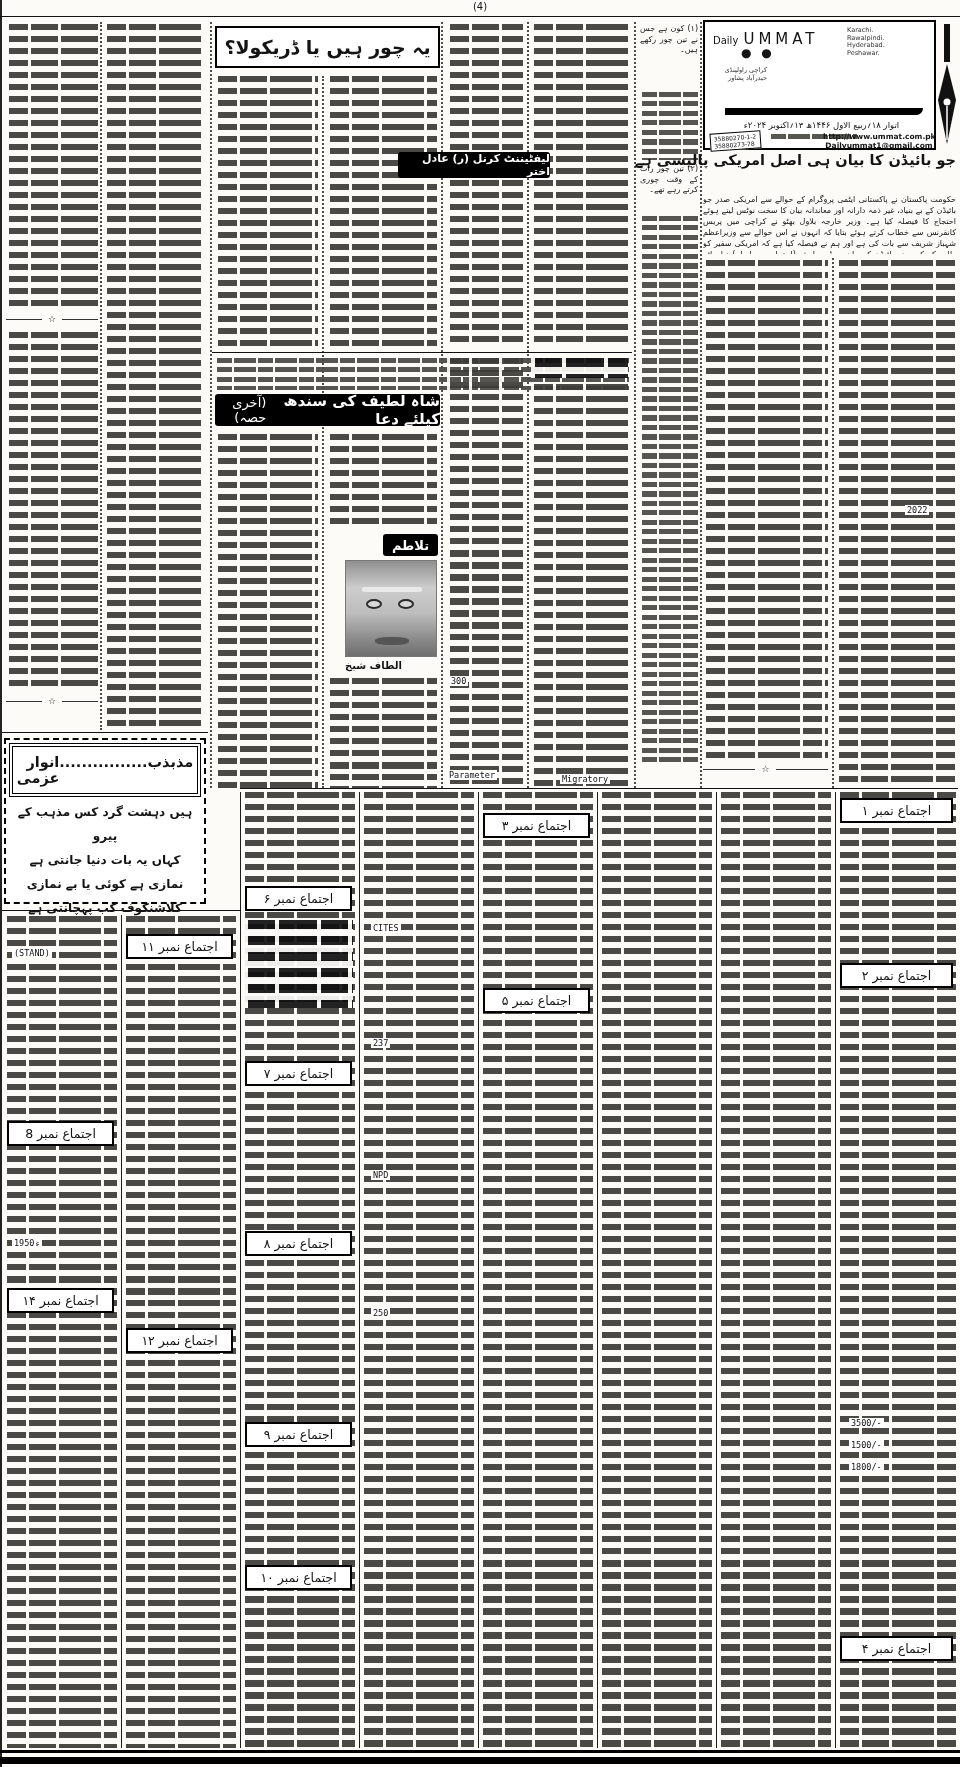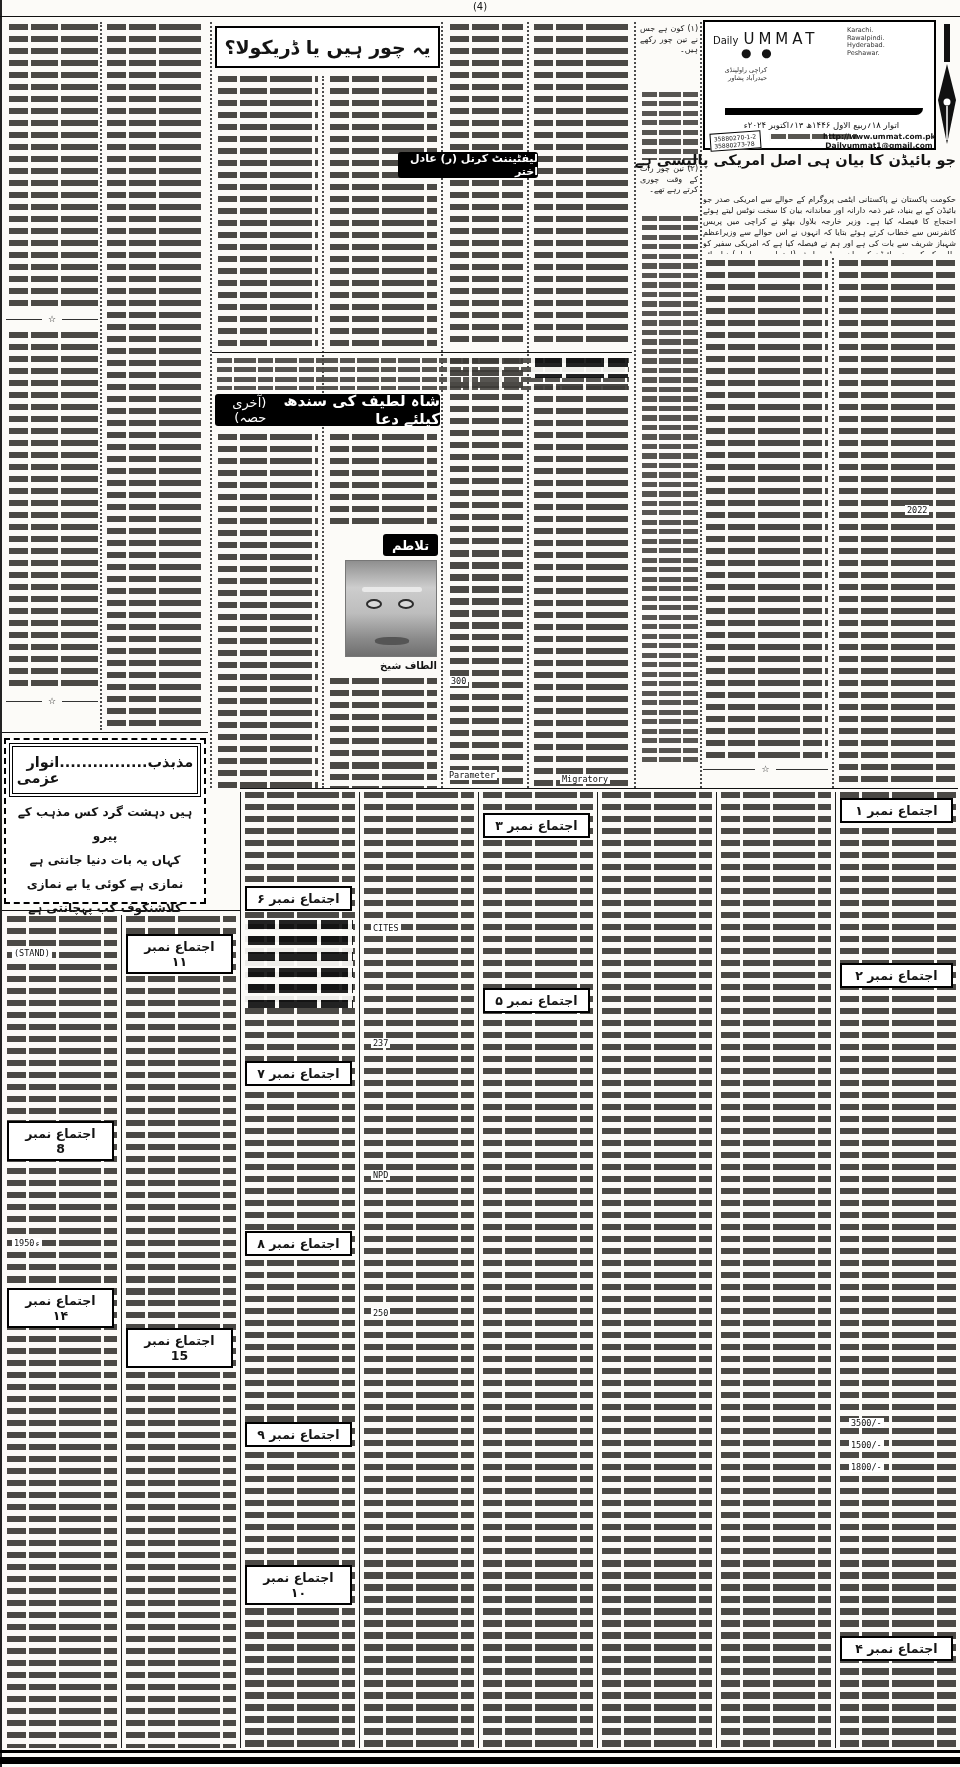--- a/index.html
+++ b/index.html
@@ -15,21 +15,21 @@
   .tx.f{background-image:
       repeating-linear-gradient(90deg,#fcfbf8 0 2px,rgba(0,0,0,0) 2px 17px,#fcfbf8 17px 19px,rgba(0,0,0,0) 19px 41px),
       repeating-linear-gradient(180deg,#4a4843 0 5px,rgba(0,0,0,0) 5px 9.5px)}
   .tx.b{background-color:#fcfbf8;background-image:
       repeating-linear-gradient(90deg,#fcfbf8 0 4px,rgba(0,0,0,0) 4px 31px,#fcfbf8 31px 35px,rgba(0,0,0,0) 35px 73px),
       repeating-linear-gradient(180deg,#101010 0 9px,rgba(0,0,0,0) 9px 16px)}
   .vdot{position:absolute;width:0;border-left:2px dotted #4c4c4c}
   .vsol{position:absolute;width:0;border-left:1px solid #1d1d1d}
   .hline{position:absolute;height:0;border-top:1px solid #111}
   .nbox{position:absolute;left:3px;right:3px;border:2px solid #000;background:#fff;
-        text-align:center;font-weight:700;font-size:12.5px;padding:3px 10px;direction:rtl;z-index:4}
+        text-align:center;font-weight:400;font-size:12.5px;padding:3px 10px;direction:rtl;z-index:4}
   .tok{position:absolute;background:#fff;font-family:"DejaVu Sans Mono","Liberation Mono",monospace;
        font-size:8.5px;line-height:10px;padding:0 2px;color:#111;z-index:4}
   .star{position:absolute;display:flex;align-items:center;gap:6px;font-size:9px;color:#111;z-index:3}
   .star::before,.star::after{content:"";flex:1;border-top:1px solid #333}
   .bcol{position:absolute;overflow:hidden}
   .smalltext{font-size:8px;line-height:10.5px;text-align:justify;overflow:hidden;background:#fcfbf8;z-index:2}
   .bar-head{background:#000;color:#fff;display:flex;align-items:center;justify-content:center;
             gap:8px;border-radius:3px;z-index:5}
   .boxed-head{border:2px solid #000;background:#fff;display:flex;align-items:center;justify-content:center;z-index:5}
   .photo{position:absolute;border:1px solid #777;z-index:5;overflow:hidden;
@@ -76,21 +76,21 @@
 <div class="vdot" style="left:527px;top:22px;height:766px"></div>
 <div class="vdot" style="left:634px;top:22px;height:766px"></div>
 
 <div class="boxed-head urdu" style="left:215px;top:26px;width:225px;height:42px;position:absolute">
   <span style="font-size:19px;font-weight:800">یہ چور ہیں یا ڈریکولا؟</span>
 </div>
 <div class="tx" style="left:215px;top:76px;width:103px;height:272px"></div>
 <div class="tx" style="left:327px;top:76px;width:110px;height:272px"></div>
 <div class="tx" style="left:447px;top:24px;width:76px;height:324px"></div>
 <div class="tx" style="left:531px;top:24px;width:97px;height:324px"></div>
-<div class="bar-head urdu" style="position:absolute;left:398px;top:152px;width:140px;height:26px">
+<div class="bar-head urdu" style="position:absolute;left:398px;top:152px;width:152px;height:26px">
   <span style="font-size:11px;font-weight:700">لیفٹیننٹ کرنل (ر) عادل اختر</span>
 </div>
 
 <div class="hline" style="left:212px;top:352px;width:420px"></div>
 <div class="tx f" style="left:215px;top:358px;width:414px;height:32px"></div>
 
 <div class="bar-head urdu" style="position:absolute;left:215px;top:394px;width:225px;height:32px">
   <span style="font-size:15px;font-weight:800">شاہ لطیف کی سندھ کیلئے دعا</span>
   <span style="font-size:13px">(آخری حصہ)</span>
 </div>
@@ -98,21 +98,21 @@
 <div class="tx" style="left:327px;top:434px;width:110px;height:96px"></div>
 <div class="bar-head urdu" style="position:absolute;left:383px;top:534px;width:55px;height:22px">
   <span style="font-size:13px;font-weight:800">تلاطم</span>
 </div>
 <div class="photo" style="left:345px;top:560px;width:92px;height:97px">
   <div class="brow"></div>
   <div class="eye" style="left:20px"></div>
   <div class="eye" style="left:52px"></div>
   <div class="mouth"></div>
 </div>
-<div class="abs urdu" style="left:345px;top:660px;width:92px;text-align:right;font-size:10px;font-weight:700;background:#fcfbf8;z-index:5">الطاف شیخ</div>
+<div class="abs urdu" style="left:345px;top:660px;width:92px;text-align:left;font-size:10px;font-weight:700;background:#fcfbf8;z-index:5">الطاف شیخ</div>
 <div class="tx" style="left:327px;top:678px;width:110px;height:110px"></div>
 
 <div class="tx" style="left:447px;top:358px;width:76px;height:430px"></div>
 <div class="tok" style="left:449px;top:676px">300</div>
 <div class="tok" style="left:447px;top:770px">Parameter</div>
 <div class="tx b" style="left:531px;top:358px;width:97px;height:20px"></div>
 <div class="tx" style="left:531px;top:384px;width:97px;height:404px"></div>
 <div class="tok" style="left:560px;top:774px">Migratory</div>
 
 <div class="vdot" style="left:700px;top:22px;height:766px"></div>
@@ -178,21 +178,21 @@
   <div class="tx" style="left:0;top:0;width:113px;height:832px"></div>
   <div class="tok" style="left:8px;top:32px">(STAND)</div>
   <div class="nbox" style="top:205px">اجتماع نمبر 8</div>
   <div class="tok" style="left:8px;top:322px">1950ء</div>
   <div class="nbox" style="top:372px">اجتماع نمبر ۱۴</div>
 </div>
 
 <div class="bcol" style="left:123px;top:916px;width:113px;height:832px">
   <div class="tx" style="left:0;top:0;width:113px;height:832px"></div>
   <div class="nbox" style="top:18px">اجتماع نمبر ۱۱</div>
-  <div class="nbox" style="top:412px">اجتماع نمبر 15</div>
+  <div class="nbox" style="top:412px">اجتماع نمبر ۱۲</div>
 </div>
 
 <div class="bcol" style="left:242px;top:792px;width:113px;height:956px">
   <div class="tx" style="left:0;top:0;width:113px;height:956px"></div>
   <div class="nbox" style="top:94px">اجتماع نمبر ۶</div>
   <div class="tx b" style="left:2px;top:128px;width:109px;height:88px"></div>
   <div class="nbox" style="top:269px">اجتماع نمبر ۷</div>
   <div class="nbox" style="top:439px">اجتماع نمبر ۸</div>
   <div class="nbox" style="top:630px">اجتماع نمبر ۹</div>
   <div class="nbox" style="top:773px">اجتماع نمبر ۱۰</div>

